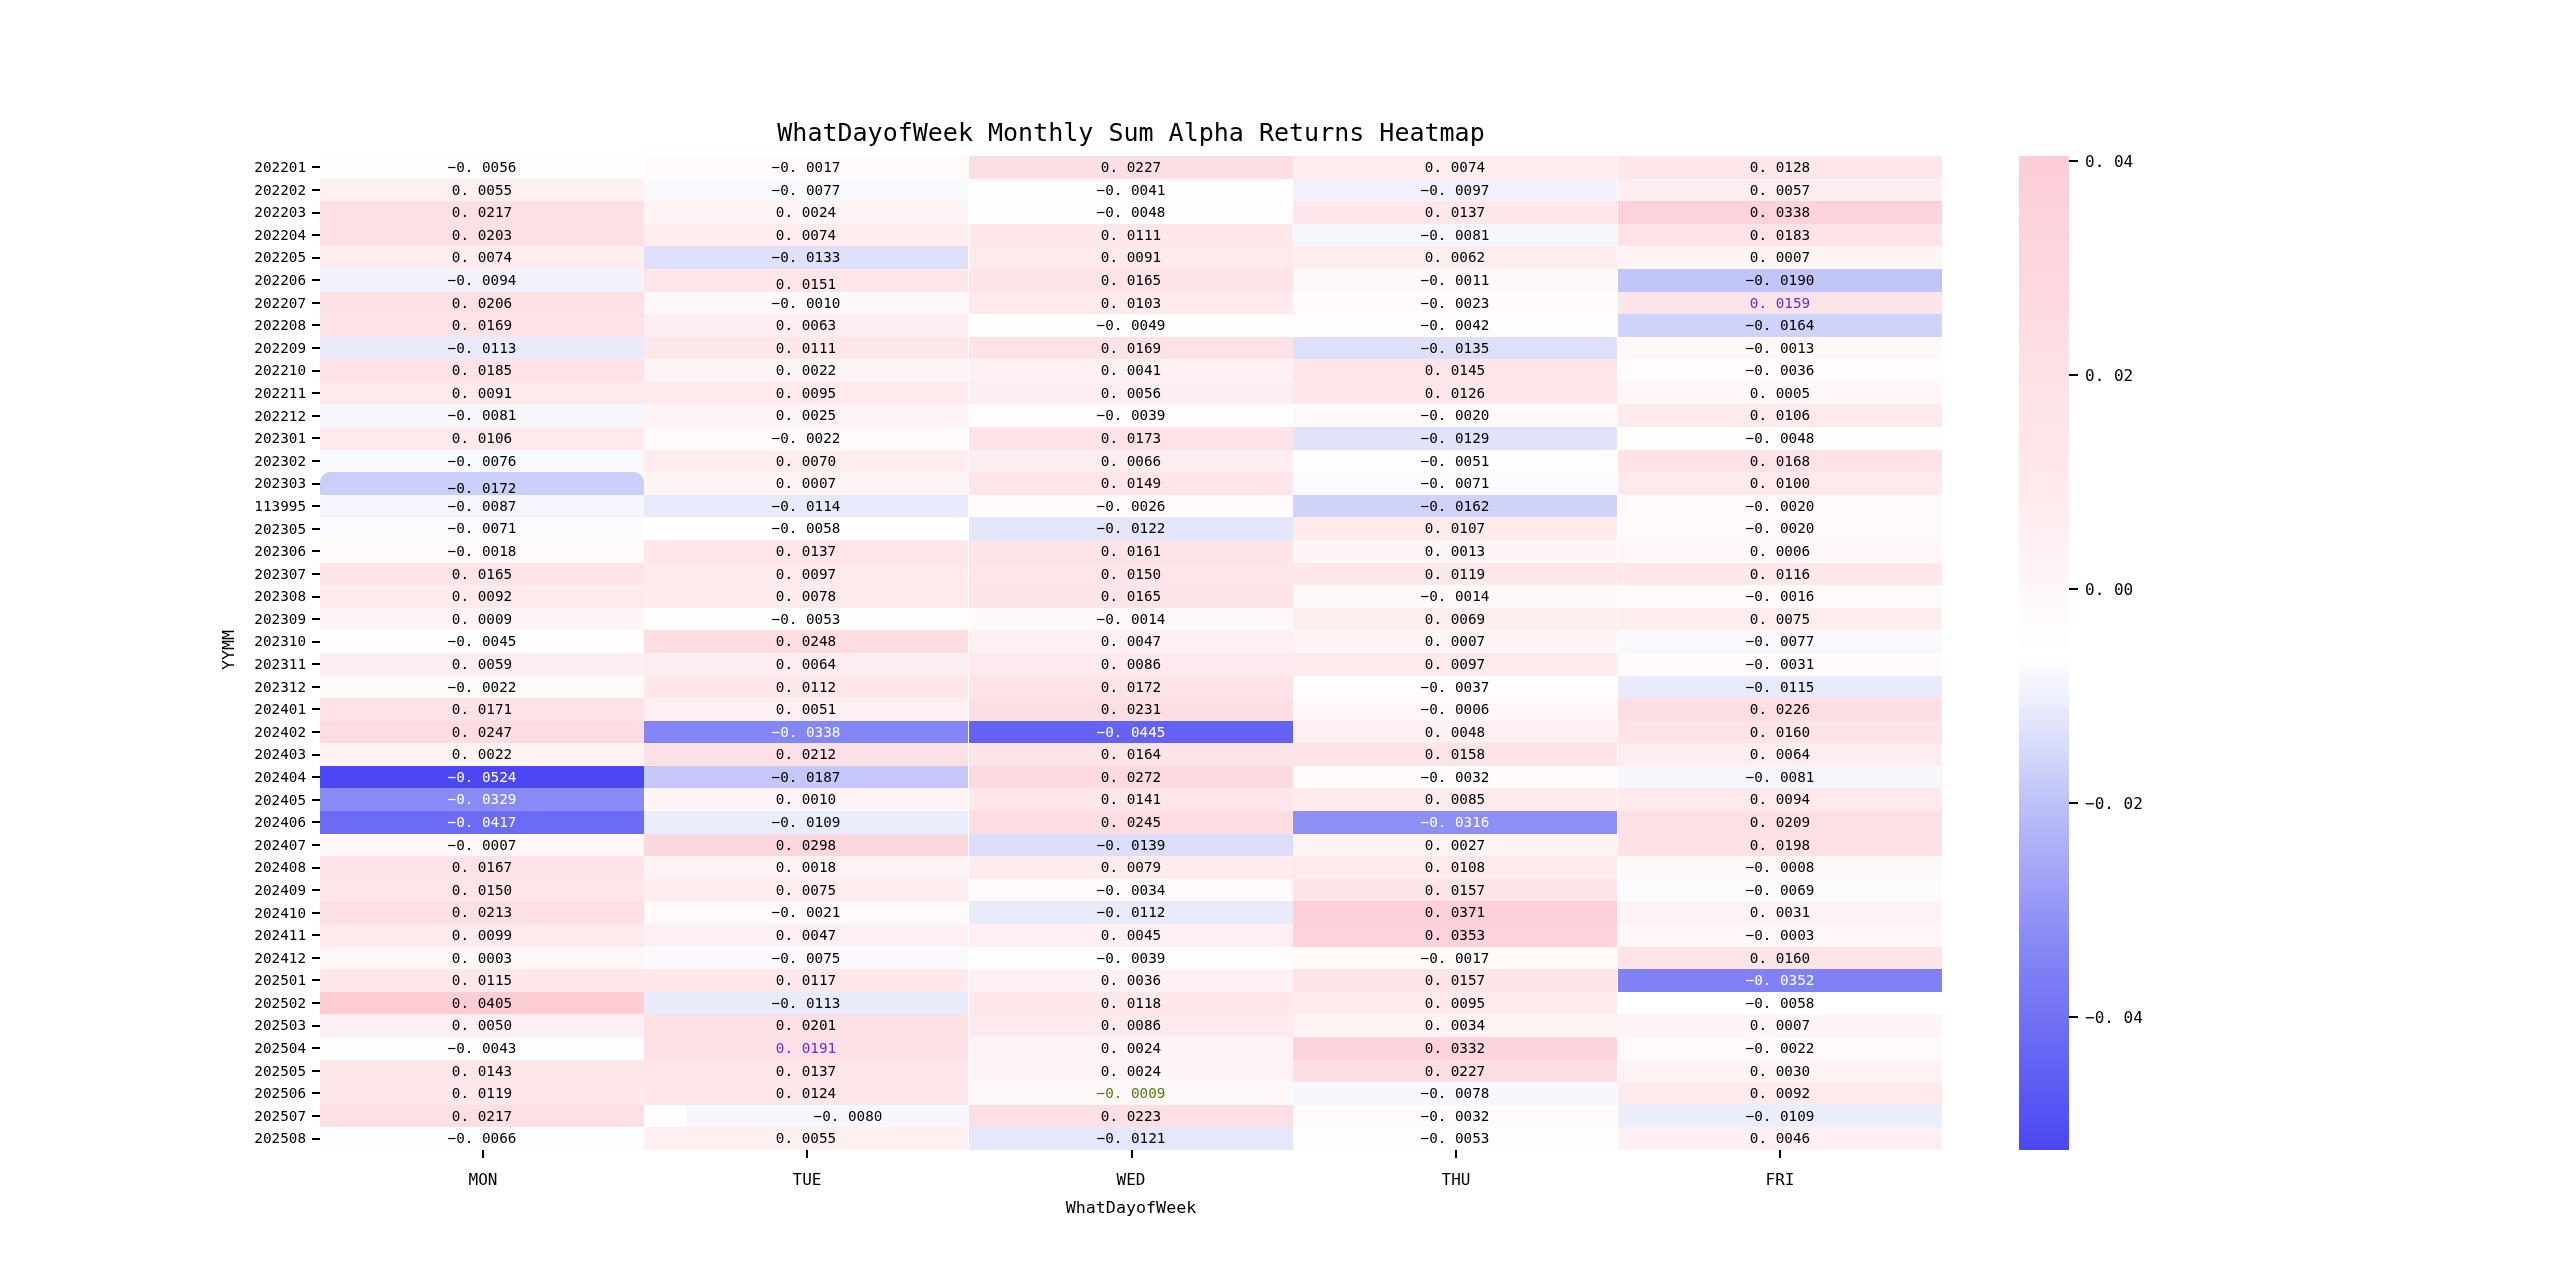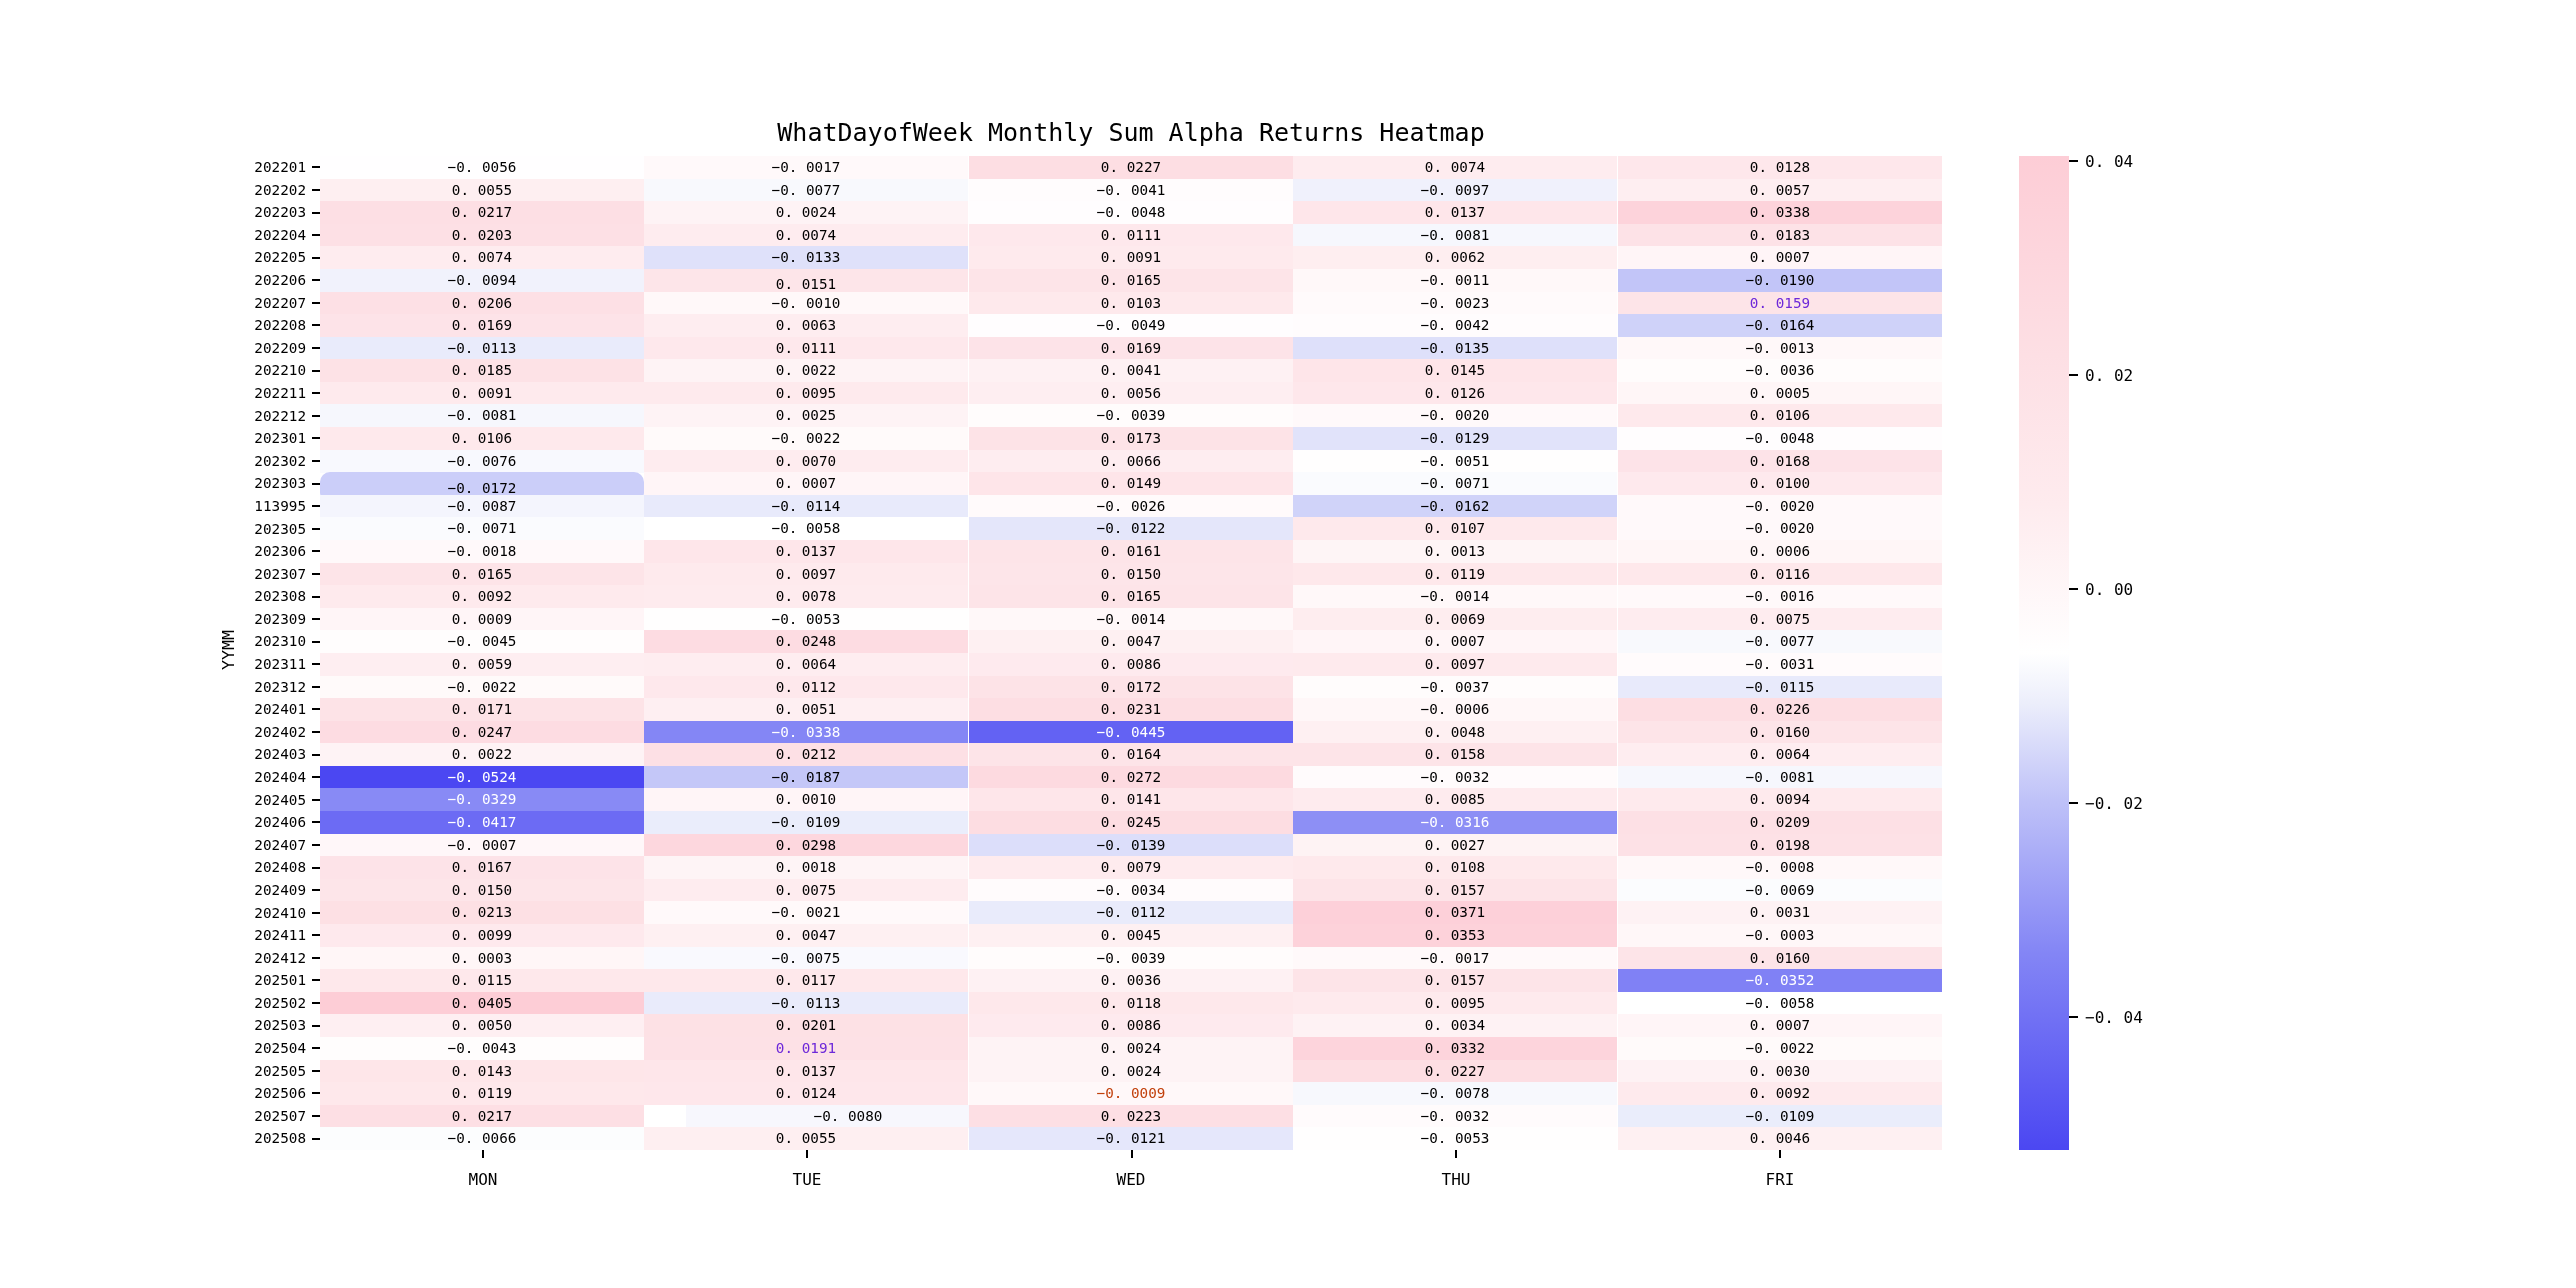--- a/index.html
+++ b/index.html
@@ -227,21 +227,21 @@
       <div class="cell" style="left: 649px; top: 881px; width: 324px; height: 22.6px; background: rgb(254, 243, 245); color: rgb(0, 0, 0);">0. 0024</div>
       <div class="cell" style="left: 973px; top: 881px; width: 324px; height: 22.6px; background: rgb(253, 212, 220); color: rgb(0, 0, 0);">0. 0332</div>
       <div class="cell" style="left: 1298px; top: 881px; width: 324px; height: 22.6px; background: rgb(255, 250, 250); color: rgb(0, 0, 0);">−0. 0022</div>
       <div class="cell" style="left: 0px; top: 904px; width: 324px; height: 22.6px; background: rgb(254, 230, 233); color: rgb(0, 0, 0);">0. 0143</div>
       <div class="cell" style="left: 324px; top: 904px; width: 324px; height: 22.6px; background: rgb(254, 230, 234); color: rgb(0, 0, 0);">0. 0137</div>
       <div class="cell" style="left: 649px; top: 904px; width: 324px; height: 22.6px; background: rgb(254, 243, 245); color: rgb(0, 0, 0);">0. 0024</div>
       <div class="cell" style="left: 973px; top: 904px; width: 324px; height: 22.6px; background: rgb(253, 222, 227); color: rgb(0, 0, 0);">0. 0227</div>
       <div class="cell" style="left: 1298px; top: 904px; width: 324px; height: 22.6px; background: rgb(254, 242, 244); color: rgb(0, 0, 0);">0. 0030</div>
       <div class="cell" style="left: 0px; top: 926px; width: 324px; height: 22.6px; background: rgb(254, 232, 235); color: rgb(0, 0, 0);">0. 0119</div>
       <div class="cell" style="left: 324px; top: 926px; width: 324px; height: 22.6px; background: rgb(254, 231, 235); color: rgb(0, 0, 0);">0. 0124</div>
-      <div class="cell" style="left: 649px; top: 926px; width: 324px; height: 22.6px; background: rgb(255, 248, 249); color: #c2410c;">−0. 0009</div>
+      <div class="cell" style="left: 649px; top: 926px; width: 324px; height: 22.6px; background: rgb(255, 248, 249); color: #4d7c0f;">−0. 0009</div>
       <div class="cell" style="left: 973px; top: 926px; width: 324px; height: 22.6px; background: rgb(247, 248, 253); color: rgb(0, 0, 0);">−0. 0078</div>
       <div class="cell" style="left: 1298px; top: 926px; width: 324px; height: 22.6px; background: rgb(254, 234, 237); color: rgb(0, 0, 0);">0. 0092</div>
       <div class="cell" style="left: 0px; top: 949px; width: 324px; height: 22.6px; background: rgb(253, 223, 228); color: rgb(0, 0, 0);">0. 0217</div>
       <div class="cell" style="left: 324px; top: 949px; width: 324px; height: 22.6px; background: rgb(247, 247, 253); color: rgb(0, 0, 0); margin-left: 42px;">−0. 0080</div>
       <div class="cell" style="left: 649px; top: 949px; width: 324px; height: 22.6px; background: rgb(253, 223, 228); color: rgb(0, 0, 0);">0. 0223</div>
       <div class="cell" style="left: 973px; top: 949px; width: 324px; height: 22.6px; background: rgb(255, 251, 252); color: rgb(0, 0, 0);">−0. 0032</div>
       <div class="cell" style="left: 1298px; top: 949px; width: 324px; height: 22.6px; background: rgb(234, 237, 251); color: rgb(0, 0, 0);">−0. 0109</div>
       <div class="cell" style="left: 0px; top: 971px; width: 324px; height: 22.6px; background: rgb(252, 253, 254); color: rgb(0, 0, 0);">−0. 0066</div>
       <div class="cell" style="left: 324px; top: 971px; width: 324px; height: 22.6px; background: rgb(254, 239, 241); color: rgb(0, 0, 0);">0. 0055</div>
       <div class="cell" style="left: 649px; top: 971px; width: 324px; height: 22.6px; background: rgb(229, 231, 251); color: rgb(0, 0, 0);">−0. 0121</div>
@@ -351,16 +351,17 @@
       <div class="cb-label" style="left: 2085px; top: 161px;">0. 04</div>
       <div class="cbtick" style="left: 2069px; top: 374px; width: 8.7px;"></div>
       <div class="cb-label" style="left: 2085px; top: 375px;">0. 02</div>
       <div class="cbtick" style="left: 2069px; top: 588px; width: 8.7px;"></div>
       <div class="cb-label" style="left: 2085px; top: 589px;">0. 00</div>
       <div class="cbtick" style="left: 2069px; top: 802px; width: 8.7px;"></div>
       <div class="cb-label" style="left: 2085px; top: 803px;">−0. 02</div>
       <div class="cbtick" style="left: 2069px; top: 1016px; width: 8.7px;"></div>
       <div class="cb-label" style="left: 2085px; top: 1017px;">−0. 04</div>
     </div>
+  <div class="xlabel">WhatDayofWeek</div>
   <div class="ylabel">YYMM</div>
   <div id="colorbar" style="left: 2019px; top: 156px; width: 50px; height: 994px; background: linear-gradient(rgb(253, 205, 214) 0%, rgb(253, 223, 228) 20%, rgb(254, 235, 238) 35%, rgb(255, 255, 255) 50%, rgb(236, 238, 251) 55%, rgb(190, 193, 248) 65%, rgb(132, 134, 245) 80%, rgb(75, 71, 242) 100%);"></div>
 </div>
 
 
 </body></html>

